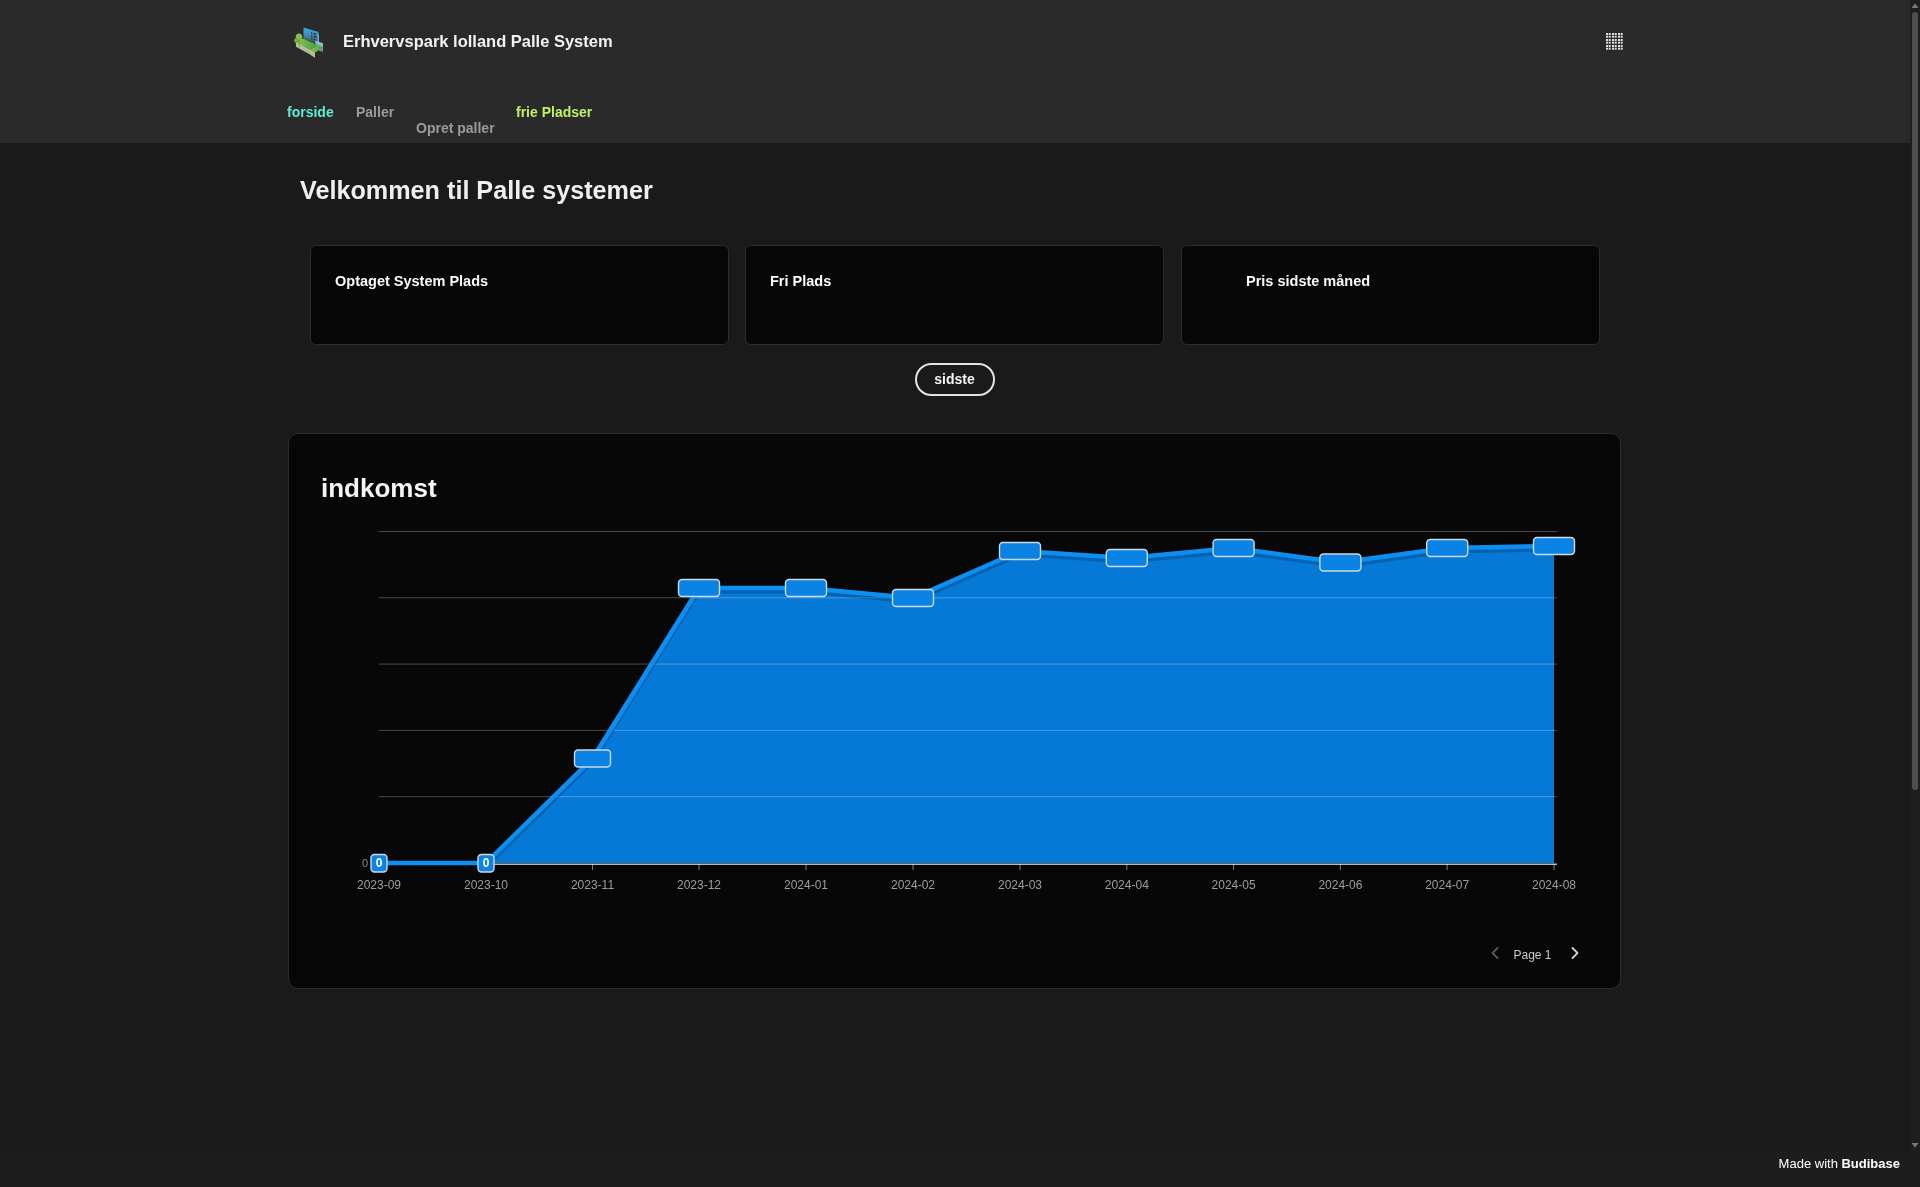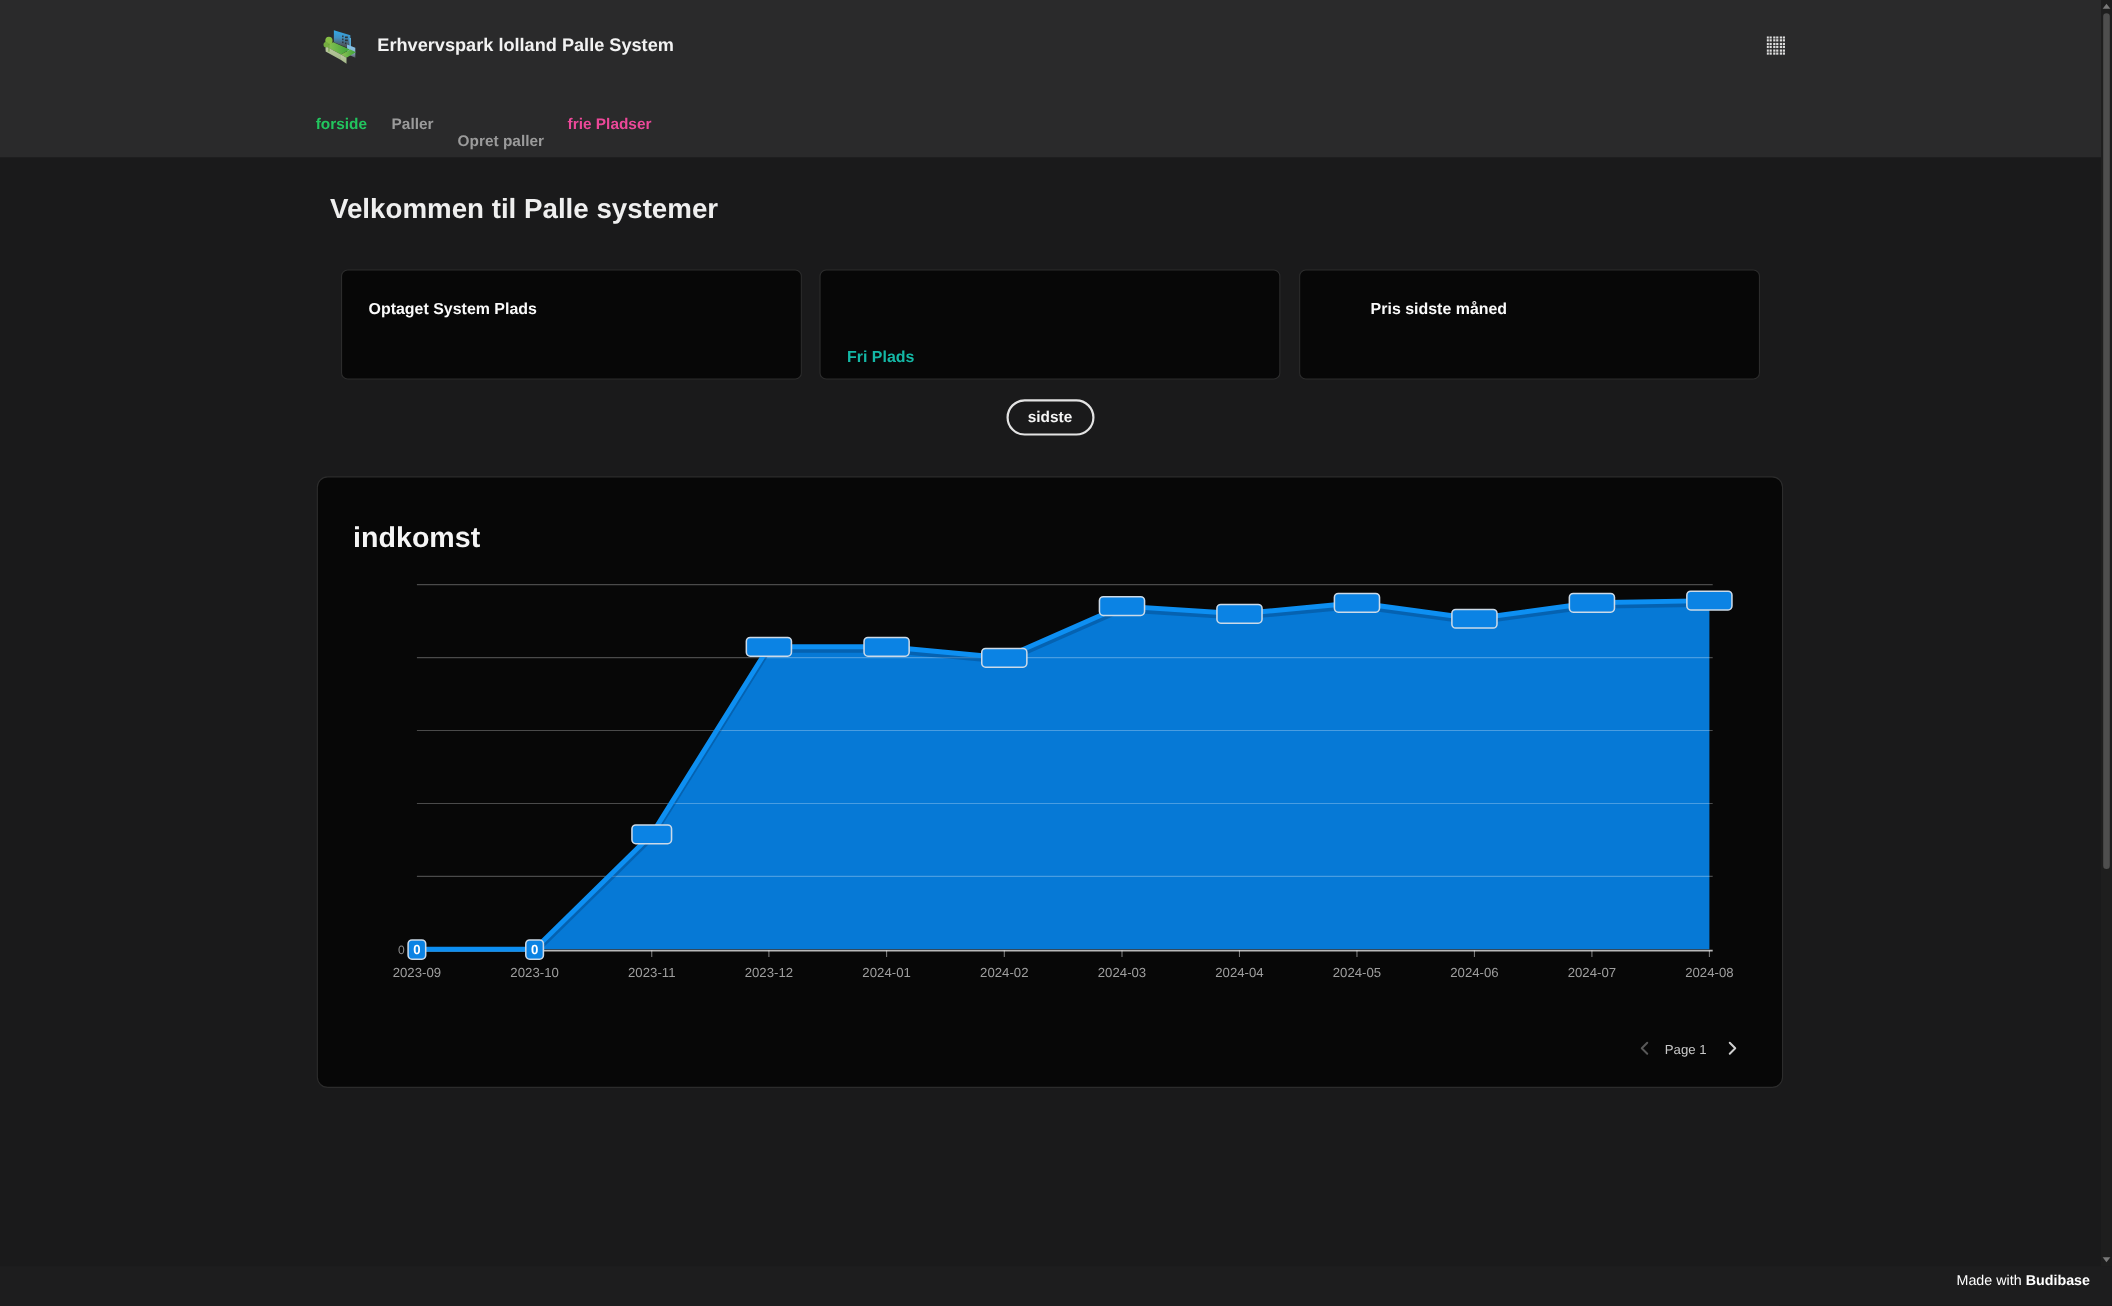--- a/index.html
+++ b/index.html
@@ -91,32 +91,32 @@
     <rect x="8.70" y="12.00" width="2" height="2"></rect>
     <rect x="6.00" y="14.70" width="2" height="2"></rect>
     <rect x="8.70" y="14.70" width="2" height="2"></rect>
     <rect x="12.00" y="12.00" width="2" height="2"></rect>
     <rect x="14.70" y="12.00" width="2" height="2"></rect>
     <rect x="12.00" y="14.70" width="2" height="2"></rect>
     <rect x="14.70" y="14.70" width="2" height="2"></rect>
   </g>
 </svg>
 
-<div class="abs" style="left:287px;top:104px;font-size:14px;font-weight:700;color:#22c55e;">forside</div>
+<div class="abs" style="left:287px;top:104px;font-size:14px;font-weight:700;color:#5eead4;">forside</div>
 <div class="abs" style="left:356px;top:104px;font-size:14px;font-weight:700;color:#9b9b9b;text-align:right;">Paller</div>
 <div class="abs" style="left:416px;top:104px;font-size:14px;font-weight:700;color:#9b9b9b;margin-top:16px;">Opret paller</div>
-<div class="abs" style="left:516px;top:104px;font-size:14px;font-weight:700;color:#ec4899;">frie Pladser</div>
+<div class="abs" style="left:516px;top:104px;font-size:14px;font-weight:700;color:#bef264;">frie Pladser</div>
 
 <div class="abs" style="left:300px;top:176px;font-size:25.2px;font-weight:700;color:#efefef;">Velkommen til Palle systemer</div>
 
 <div class="abs" style="left:310px;top:245px;width:419px;height:100px;background:#070707;border:1px solid #2c2c2c;border-radius:6px;"></div>
 <div class="abs" style="left:745px;top:245px;width:419px;height:100px;background:#070707;border:1px solid #2c2c2c;border-radius:6px;"></div>
 <div class="abs" style="left:1181px;top:245px;width:419px;height:100px;background:#070707;border:1px solid #2c2c2c;border-radius:6px;"></div>
 <div class="abs" style="left:335px;top:273px;font-size:14.5px;font-weight:700;color:#fafafa;">Optaget System Plads</div>
-<div class="abs" style="left:770px;top:273px;font-size:14.5px;font-weight:700;color:#14b8a6;margin-top:44px;">Fri Plads</div>
+<div class="abs" style="left:770px;top:273px;font-size:14.5px;font-weight:700;color:#ffffff;">Fri Plads</div>
 <div class="abs" style="left:1206px;top:273px;font-size:14.5px;font-weight:700;color:#fafafa;margin-left:40px;">Pris sidste måned</div>
 
 <div class="abs" style="left:914.5px;top:362.5px;width:80px;height:33.5px;border:2px solid #e3e3e3;border-radius:17px;color:#f5f5f5;font-size:14px;font-weight:700;text-align:center;line-height:29.5px;">sidste</div>
 
 <div class="abs" style="left:288px;top:433px;width:1333px;height:556px;background:#070707;border:1px solid #2c2c2c;border-radius:10px;"></div>
 <div class="abs" style="left:321px;top:473px;font-size:26px;font-weight:700;color:#f5f5f5;">indkomst</div>
 
 <svg class="abs" style="left:288px;top:433px;" width="1333" height="556" viewBox="0 0 1333 556">
 
   <g stroke="#7a7a7a" stroke-width="1">

